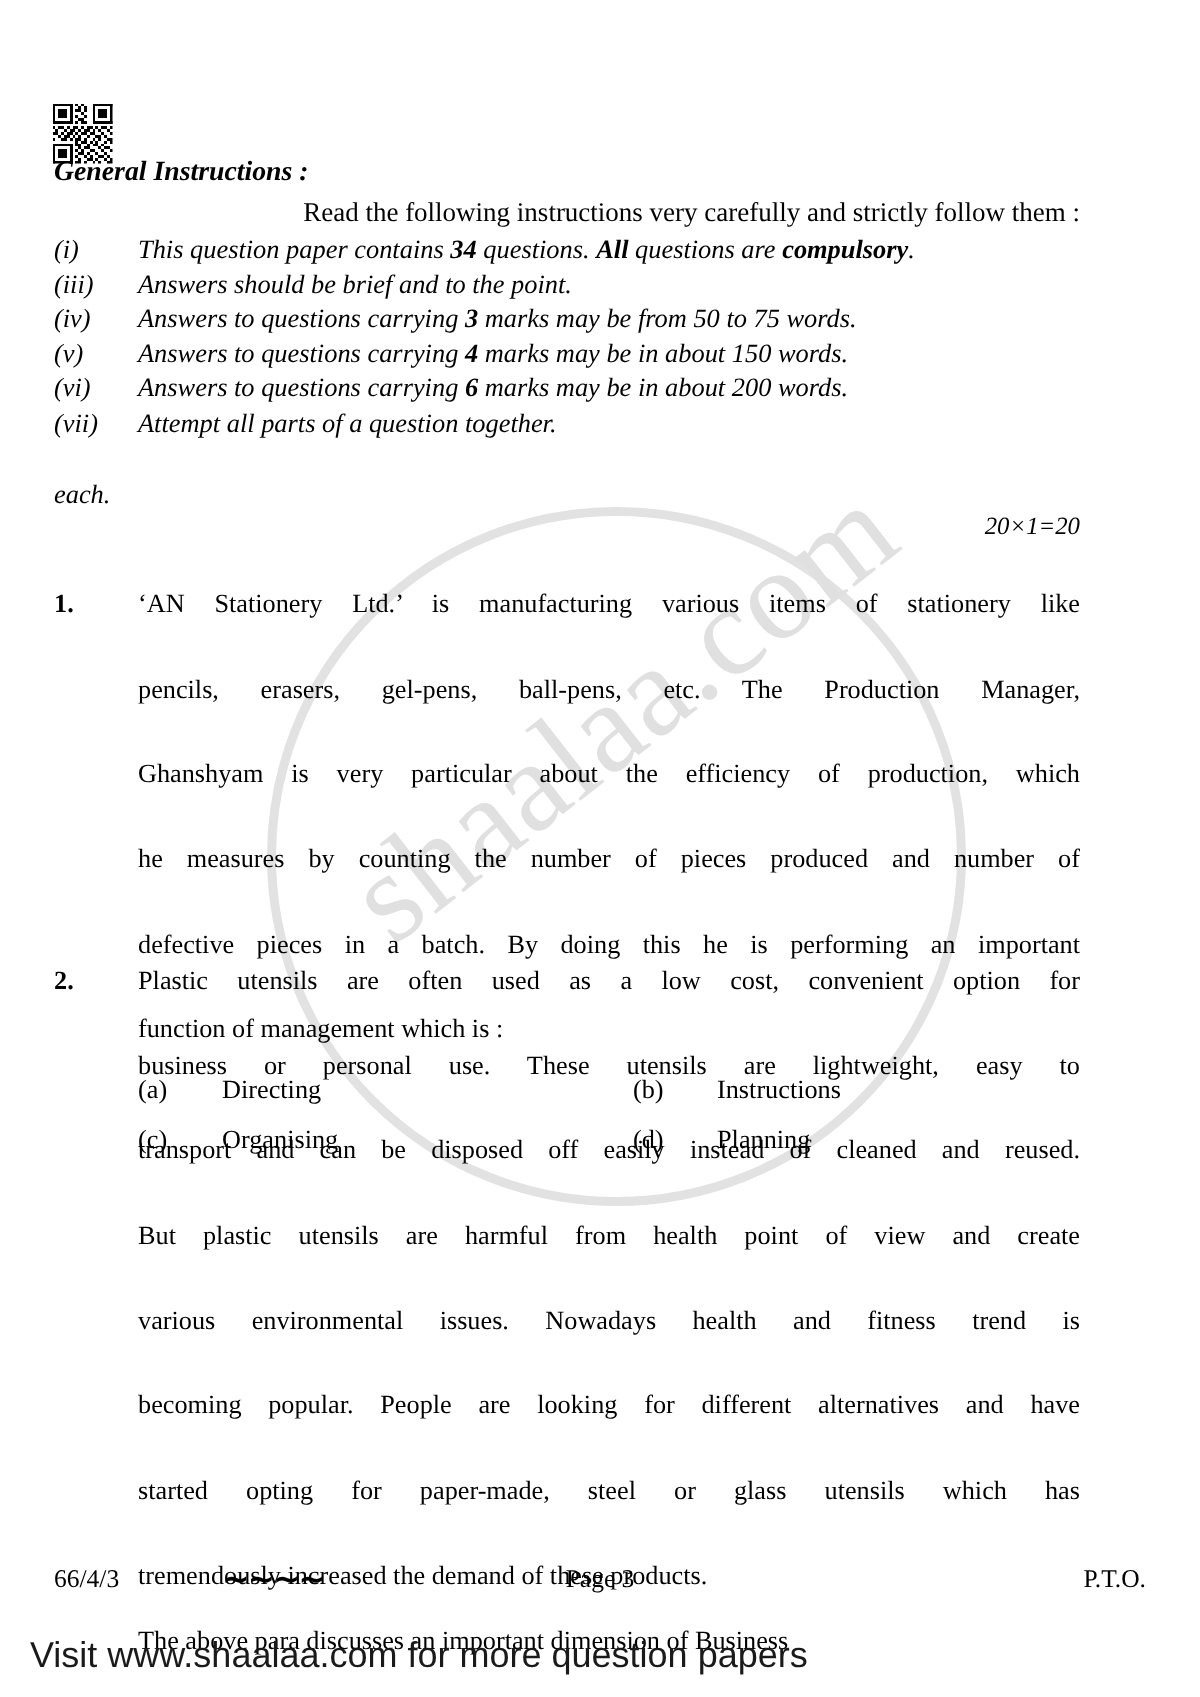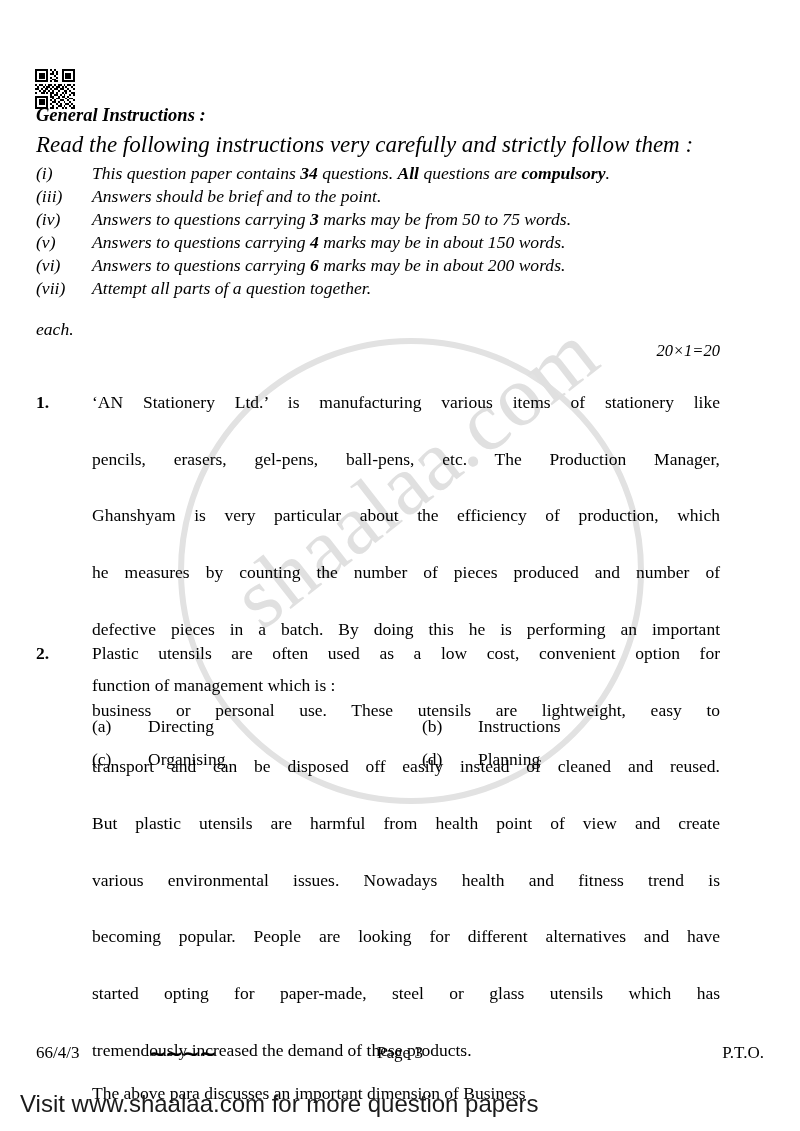--- a/index.html
+++ b/index.html
@@ -75,24 +75,24 @@
     width: 684px;
   }
   #general-instructions-heading {
     font-weight: bold;
     font-style: italic;
     font-size: 18.5px;
     line-height: 1.35;
     margin: 0 0 2px 0;
   }
   #instructions-lead {
-    font-style: italic;
-    font-size: 23px;
+    font-size: 18px;
     line-height: 1.33;
     margin: 0 0 1px 0;
+    text-align: right;
   }
   .instr-row {
     display: flex;
     align-items: baseline;
     font-style: italic;
     font-size: 17.6px;
     line-height: 1.315;
   }
   .instr-numeral {
     width: 56px;

